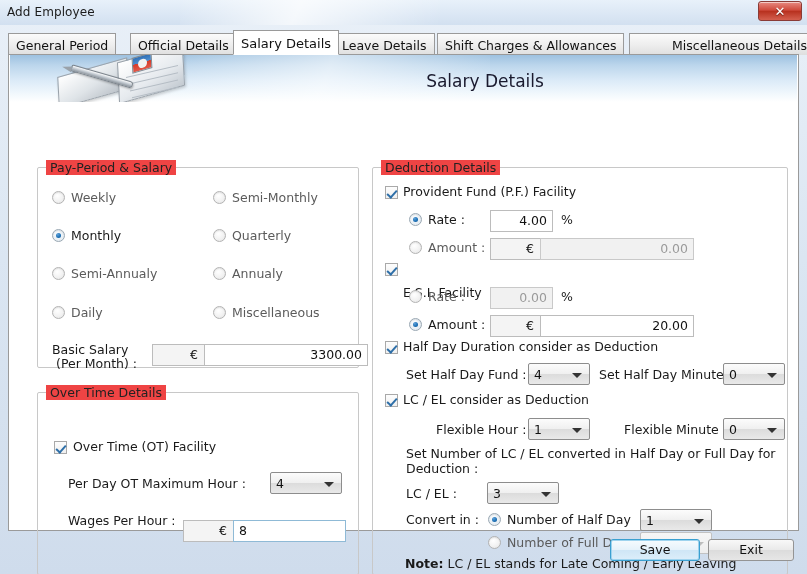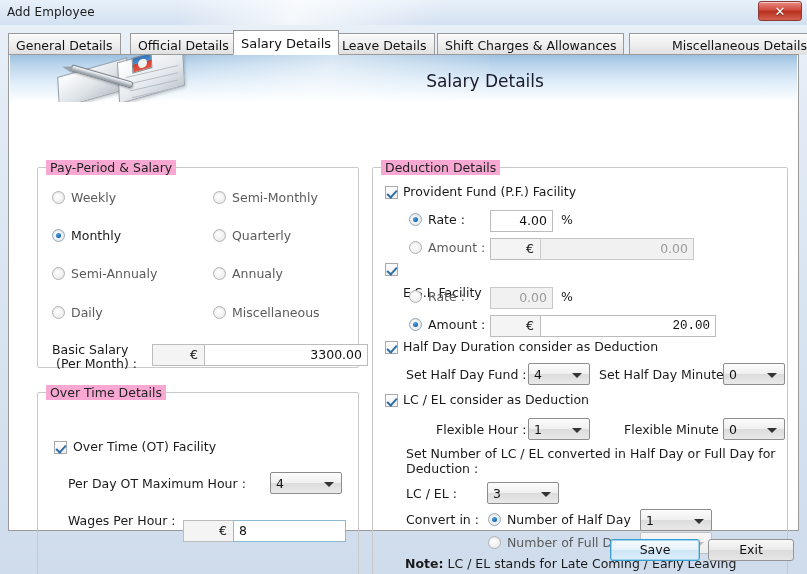--- a/index.html
+++ b/index.html
@@ -141,21 +141,21 @@
   }
 
   
   .group {
     position: absolute;
     border: 1px solid #c8c8c8;
     border-radius: 2px;
   }
   .group > .legend {
     position: absolute; top: -8px; left: 8px;
-    background: #f9a8d4;
+    background: #ef4444;
     padding: 0 4px;
     font-size: 12.5px; color: #222;
   }
 
   #grp-payperiod { left: 28px; top: 112px; width: 322px; height: 201px; }
   #grp-overtime  { left: 28px; top: 337px; width: 322px; height: 183px; }
   #grp-deduction { left: 363px; top: 112px; width: 416px; height: 408px; }
 
   
   .radio { position:absolute; width:13px; height:13px; cursor:pointer; }
@@ -266,21 +266,21 @@
 
 <div id="titlebar">
   <div class="glint"></div>
   <div id="win-title">Add Employee</div>
   <div id="close-btn">
     <div class="x">✕</div>
   </div>
 </div>
 
 <div id="tabstrip">
-  <div class="tab" id="tab0" style="left:0px;">General Details</div>
+  <div class="tab" id="tab0" style="left:0px;">General Period</div>
   <div class="tab" id="tab1" style="left:122px;">Official Details</div>
   <div class="tab active" id="tab2" style="left:225px;">Salary Details</div>
   <div class="tab" id="tab3" style="left:326px;">Leave Details</div>
   <div class="tab" id="tab4" style="left:429px;">Shift Charges &amp; Allowances</div>
   <div class="tab" id="tab5" style="left:621px;padding-left:42px;">Miscellaneous Details</div>
 </div>
 
 <div id="tabpage">
 
   <div id="banner">
@@ -394,21 +394,21 @@
       </div>
     <div class="rlabel dim" style="left:55px; top:121px;">Rate :</div>
     <div class="tbox right gray" style="left:117px; top:119px; width:63px;">0.00</div>
     <div class="suffix" style="left:188px; top:121px;">%</div>
 
     <div class="radio checked" style="left:36px; top:150px;">
         <div class="dot"></div>
       </div>
     <div class="rlabel" style="left:55px; top:149px;">Amount :</div>
     <div class="cur" style="left:117px; top:147px; width:50px;">€</div>
-    <div class="tbox right" style="left:167px; top:147px; width:176px;font-family:Liberation Mono, monospace;">20.00</div>
+    <div class="tbox right" style="left:167px; top:147px; width:154px;">20.00</div>
 
     <div class="cbox checked" style="left:12px; top:173px;">
         <div class="bx"></div>
       </div>
     <div class="clabel" style="left:30px; top:171px;">Half Day Duration consider as Deduction</div>
 
     <div class="lbl" style="left:33px; top:199px;">Set Half Day Fund :</div>
     <div class="combo" style="left:155px; top:195px; width:62px;">
       <div class="ctext">4</div>
       <div class="arrow"></div>

